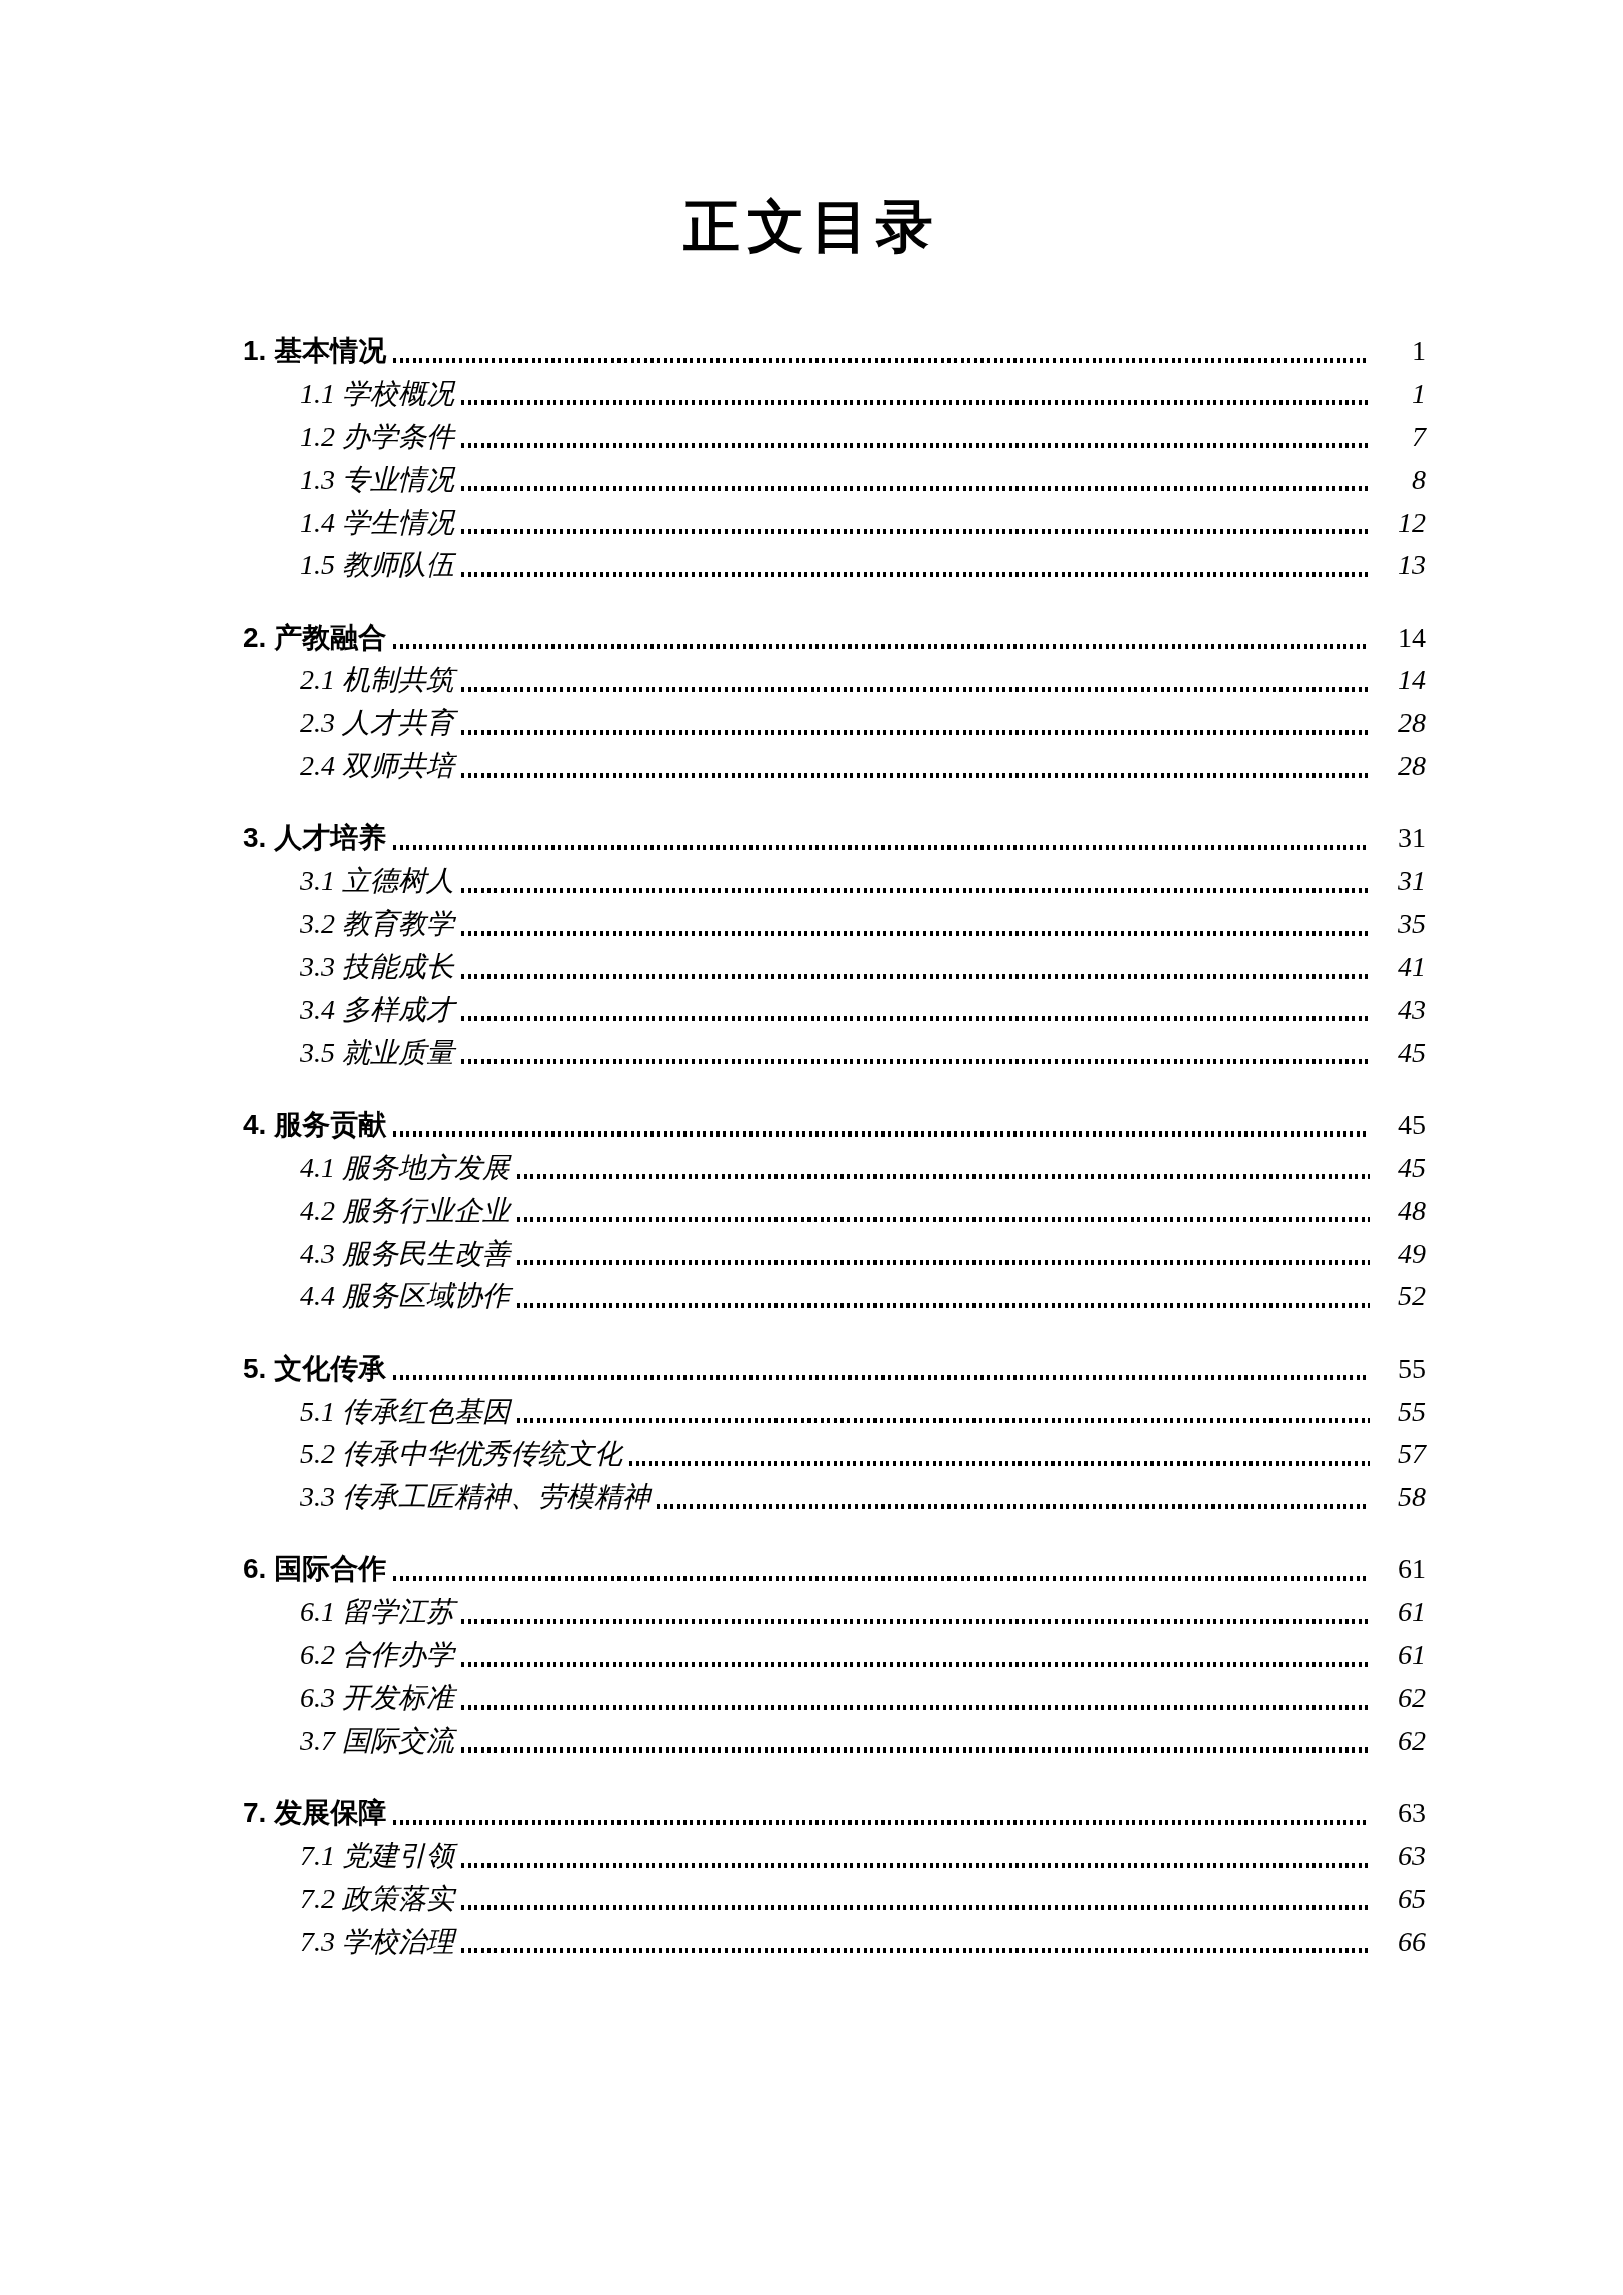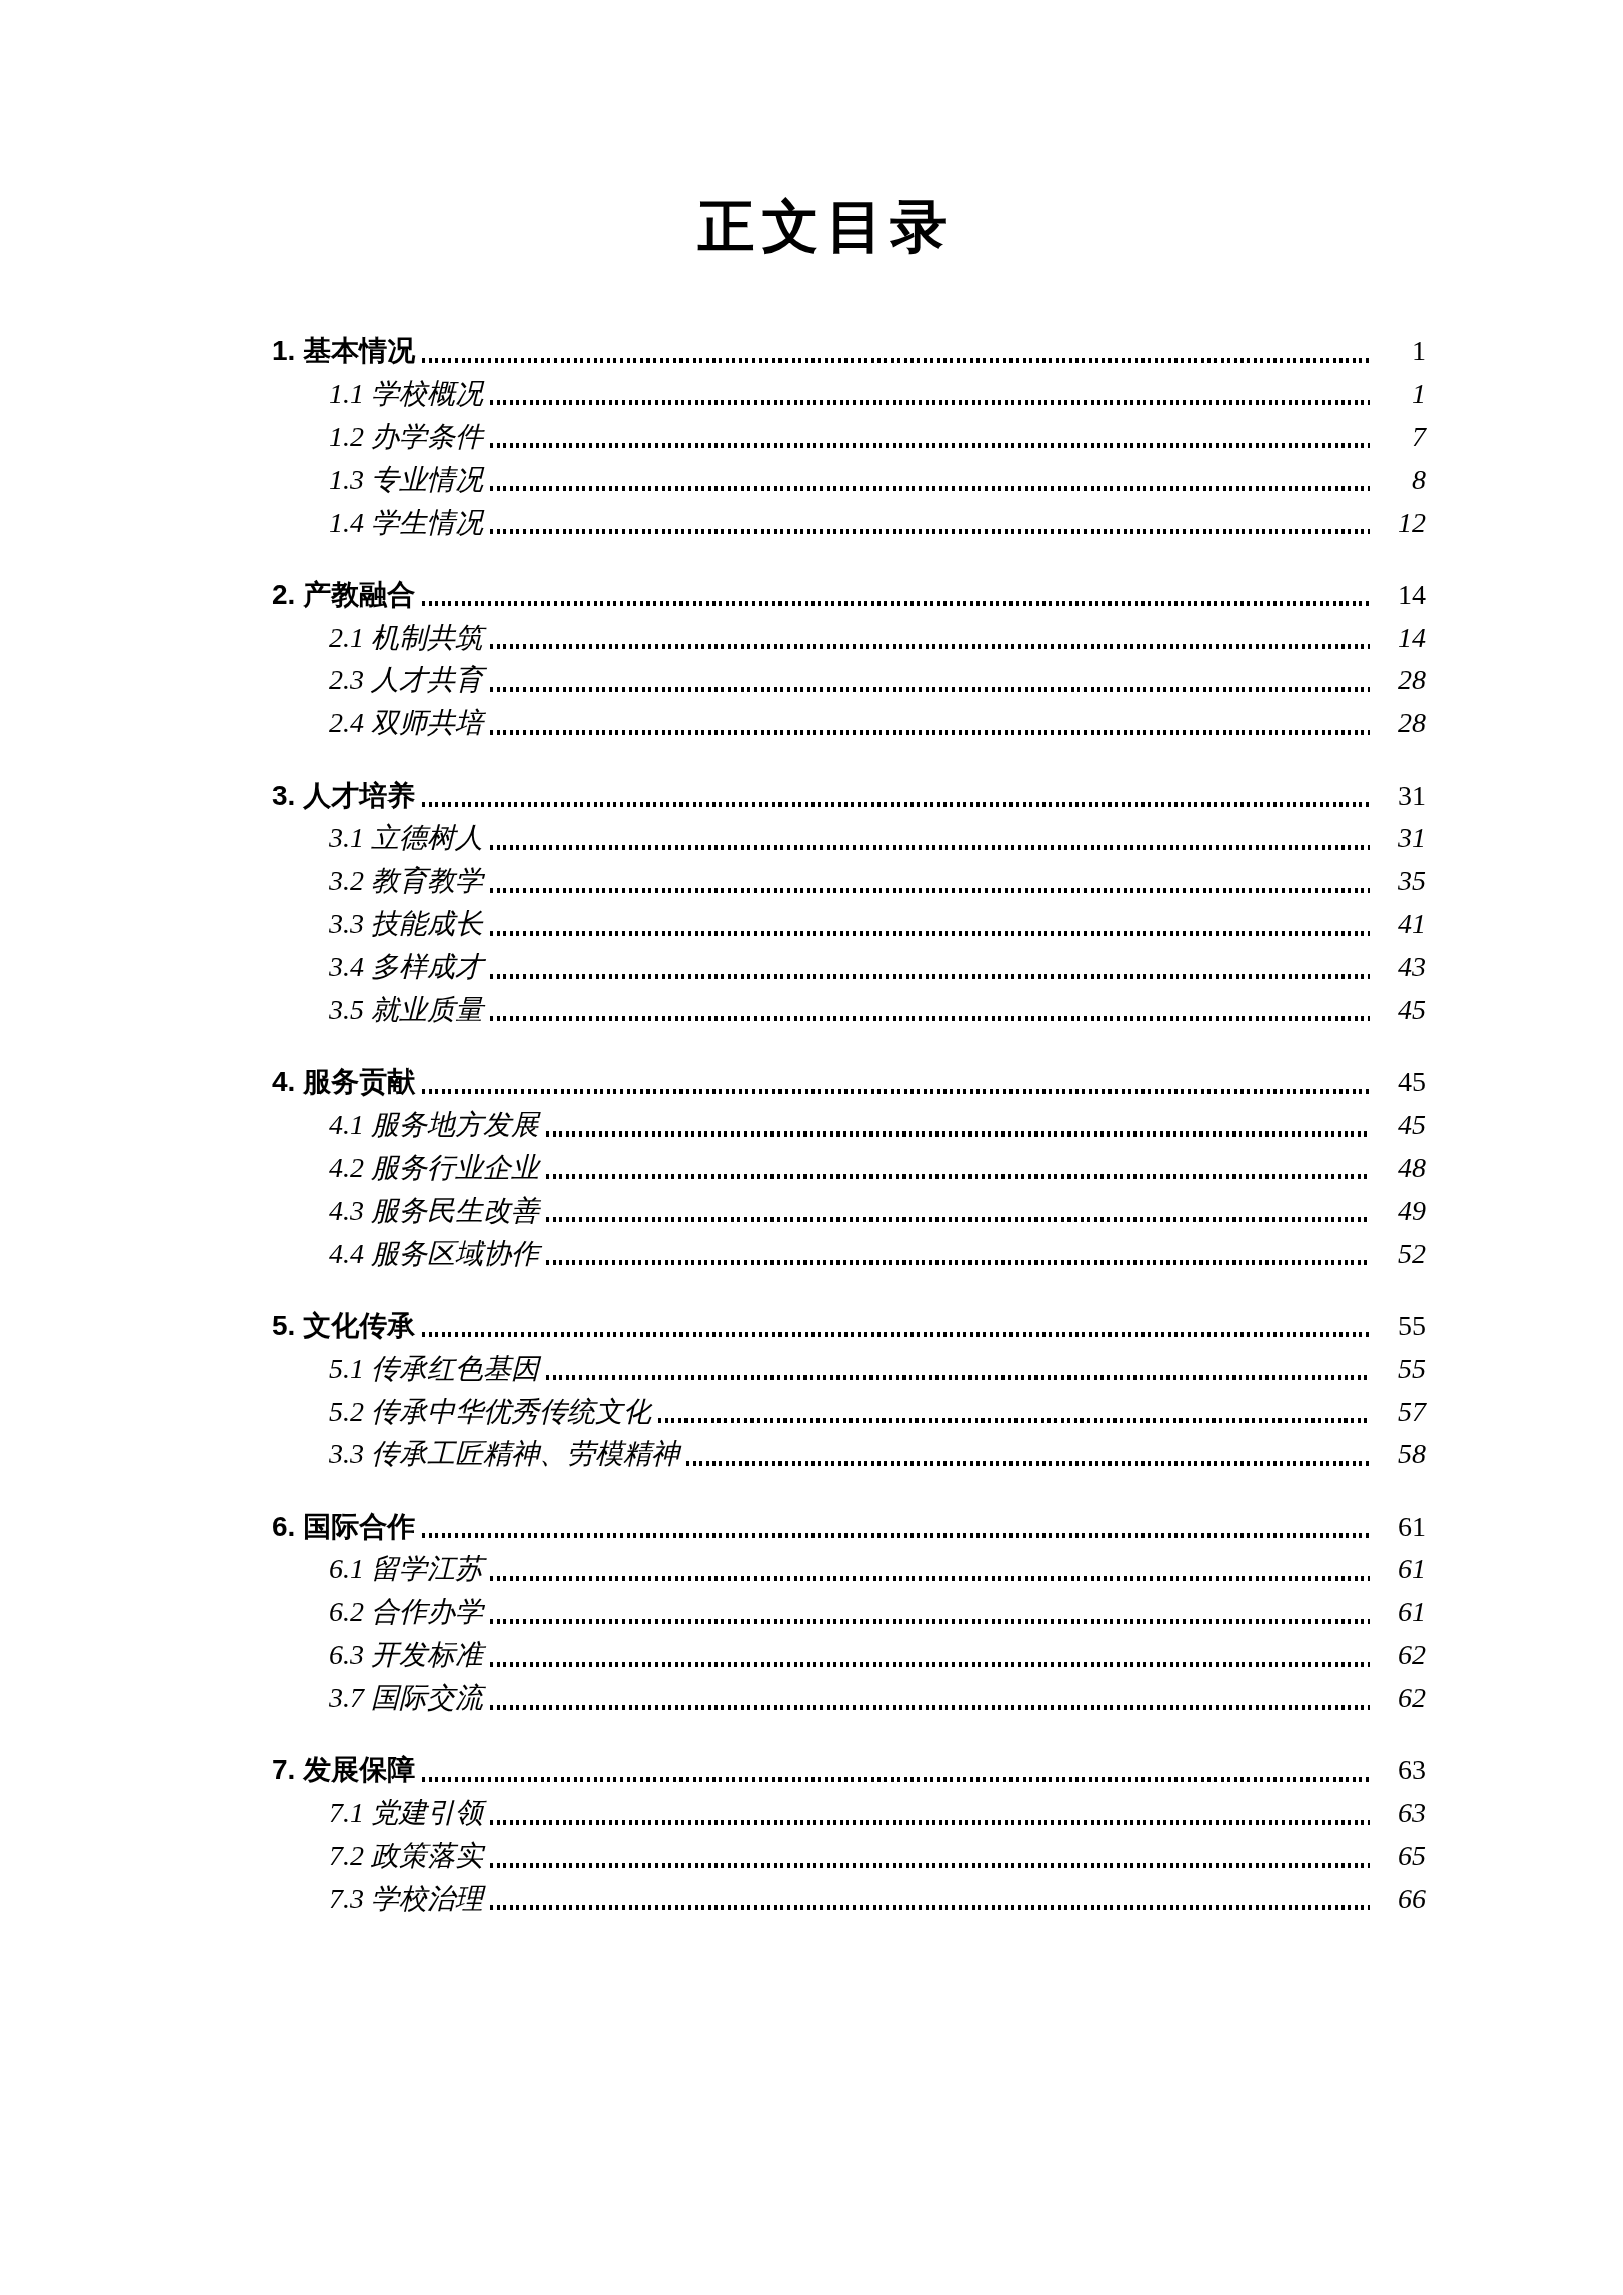--- a/index.html
+++ b/index.html
@@ -6,21 +6,20 @@
   .page {
     position: relative;
     width: 1623px;
     height: 1990px;
     background: #ffffff;
     color: #000000;
     box-sizing: border-box;
     padding-top: 189px;
     overflow: hidden;
     font-family: "Liberation Serif", serif;
-    padding-left: 29px;
   }
   .title {
     margin: 0 0 69px 0;
     text-align: center;
     font-family: "Liberation Sans", sans-serif;
     font-weight: bold;
     font-size: 57px;
     letter-spacing: 7.2px;
   }
   .toc {
@@ -86,20 +85,25 @@
       <div class="entry level2">
         <span class="label">1.3 专业情况</span>
         <span class="leader"></span>
         <span class="pagenum">8</span>
       </div>
       <div class="entry level2">
         <span class="label">1.4 学生情况</span>
         <span class="leader"></span>
         <span class="pagenum">12</span>
       </div>
+      <div class="entry level2">
+        <span class="label">1.5 教师队伍</span>
+        <span class="leader"></span>
+        <span class="pagenum">13</span>
+      </div>
       <div class="entry level1">
         <span class="label">2. 产教融合</span>
         <span class="leader"></span>
         <span class="pagenum">14</span>
       </div>
       <div class="entry level2">
         <span class="label">2.1 机制共筑</span>
         <span class="leader"></span>
         <span class="pagenum">14</span>
       </div>

